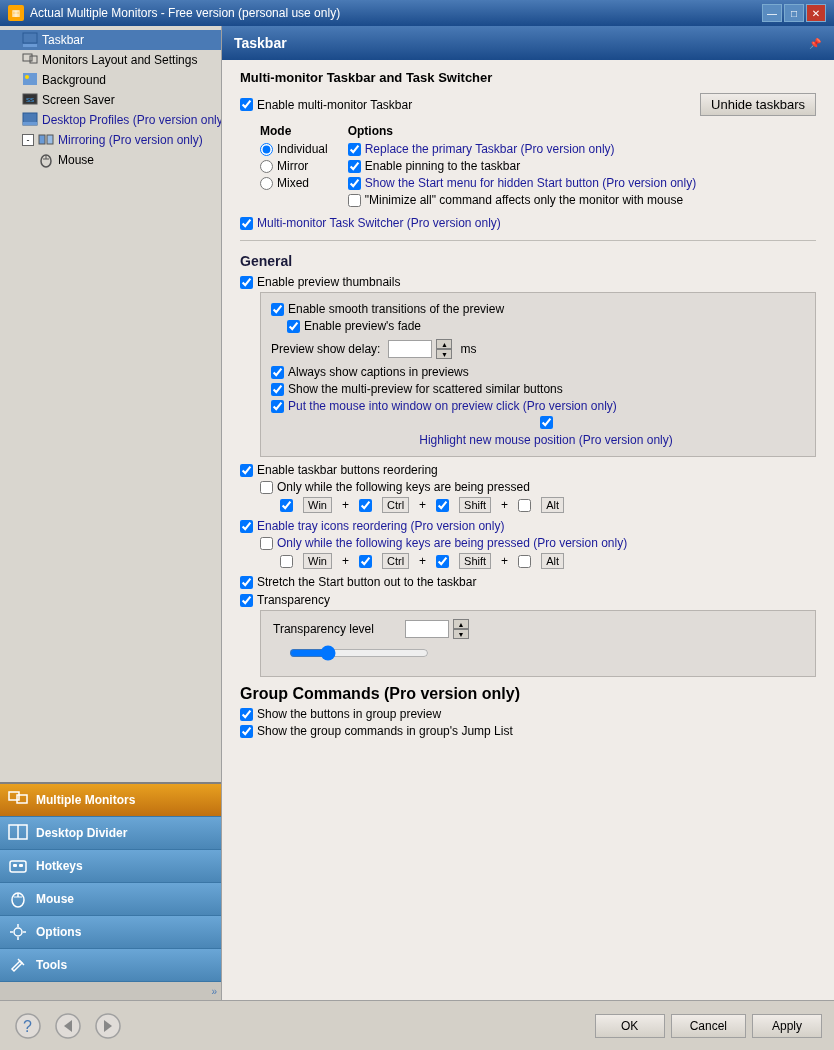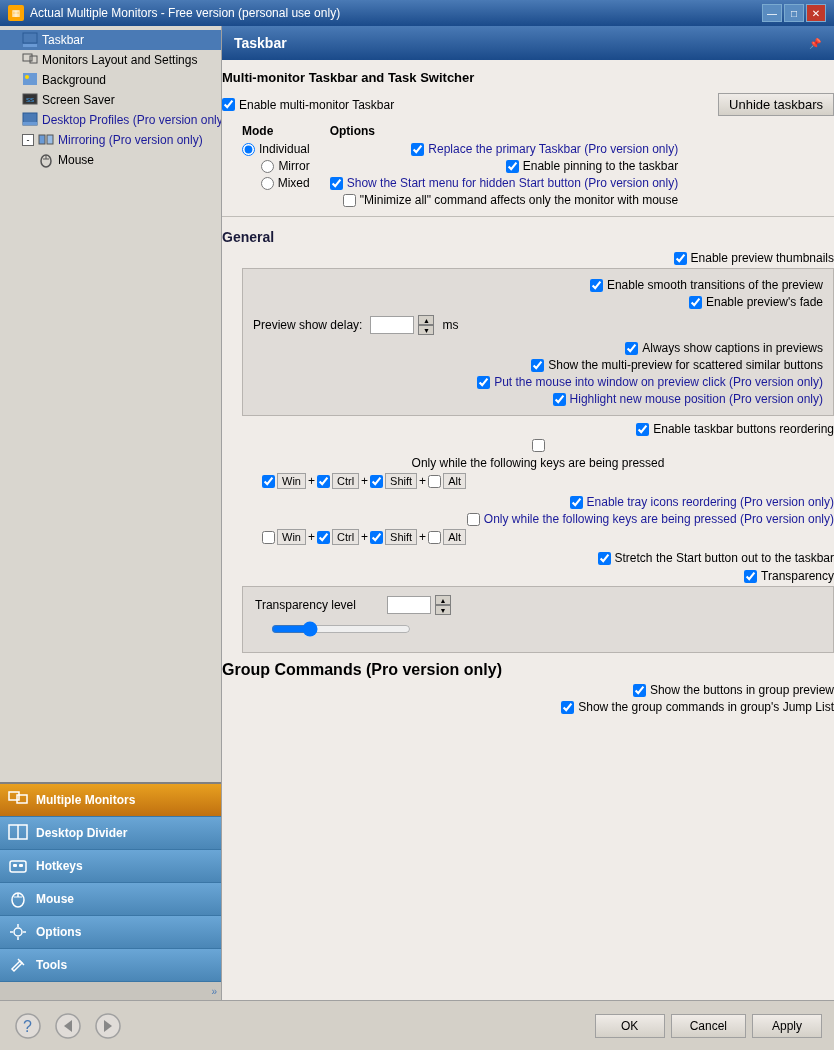--- a/index.html
+++ b/index.html
@@ -81,45 +81,45 @@
       display: flex;
       align-items: center;
       justify-content: space-between;
       height: 34px;
     }
     .header-icon { font-size: 10px; cursor: pointer; }
 
     .content-scroll {
       flex: 1;
       overflow-y: auto;
-      padding: 10px 0;
+      padding: 10px 18px;
       background: #f0ece8;
     }
 
     
     .section-title { font-size: 14px; font-weight: bold; margin: 12px 0 6px 0; color: #1a1a3a; }
 
     
-    .check-row { display: flex; align-items: center; gap: 4px; margin: 3px 0; justify-content: flex-end; }
+    .check-row { display: flex; align-items: center; gap: 4px; margin: 3px 0; }
     .check-row input[type="checkbox"], .check-row input[type="radio"] { margin: 0; }
     .check-label { font-size: 12px; }
     .check-label.pro { color: #1a1a9a; }
 
     
     .spinbox { display: flex; align-items: center; gap: 4px; }
     .spinbox input { width: 44px; border: 1px solid #a0a0a0; padding: 1px 3px; font-size: 12px; text-align: right; background: white; }
     .spin-btns { display: flex; flex-direction: column; }
     .spin-btn { width: 16px; height: 10px; background: #d4d0c8; border: 1px solid #808080; font-size: 7px; display: flex; align-items: center; justify-content: center; cursor: pointer; line-height: 1; }
 
     
     .slider-container { margin: 4px 0 4px 16px; }
     .slider-container input[type="range"] { width: 140px; }
 
     
-    .key-row { display: flex; align-items: center; gap: 2px; margin-left: 20px; }
+    .key-row { display: flex; align-items: center; gap: 10px; margin-left: 20px; }
     .key-box { border: 1px solid #a0a0a0; background: #e8e4e0; padding: 1px 4px; font-size: 11px; }
 
     
     .separator { height: 1px; background: #c0bdb8; margin: 6px 0; }
 
     
     .content-scroll::-webkit-scrollbar { width: 14px; }
     .content-scroll::-webkit-scrollbar-track { background: #c8c5be; }
     .content-scroll::-webkit-scrollbar-thumb { background: #a0a0a0; border: 1px solid #808080; }
 
@@ -372,20 +372,24 @@
             <input type="checkbox" checked="" style="">
             <span class="check-label pro">Show the Start menu for hidden Start button (Pro version only)</span>
           </div>
           <div class="check-row">
             <input type="checkbox" style="">
             <span class="check-label">"Minimize all" command affects only the monitor with mouse</span>
           </div>
         </div>
       </div>
 
+      <div class="check-row" style="margin-bottom:10px;">
+        <input type="checkbox" checked="" style="">
+        <span class="check-label pro">Multi-monitor Task Switcher (Pro version only)</span>
+      </div>
 
       <div class="separator"></div>
 
       <div class="section-title">General</div>
 
       <div class="check-row">
         <input type="checkbox" checked="" style="">
         <span class="check-label">Enable preview thumbnails</span>
       </div>
 
@@ -416,31 +420,31 @@
           <span class="check-label">Always show captions in previews</span>
         </div>
         <div class="check-row">
           <input type="checkbox" checked="" style="">
           <span class="check-label">Show the multi-preview for scattered similar buttons</span>
         </div>
         <div class="check-row">
           <input type="checkbox" checked="" style="">
           <span class="check-label pro">Put the mouse into window on preview click (Pro version only)</span>
         </div>
-        <div class="check-row" style="margin-left:16px;">
+        <div class="check-row" style="margin-left:16px;flex-direction:column;">
           <input type="checkbox" checked="" style="">
           <span class="check-label pro">Highlight new mouse position (Pro version only)</span>
         </div>
       </div>
 
       <div class="check-row" style="margin-top:6px;">
         <input type="checkbox" checked="" style="">
         <span class="check-label">Enable taskbar buttons reordering</span>
       </div>
-      <div class="check-row" style="margin-left:20px;flex-direction:column;">
+      <div class="check-row" style="margin-left:20px;">
         <input type="checkbox" style="">
         <span class="check-label">Only while the following keys are being pressed</span>
       </div>
       <div class="key-row" style="margin-left:40px; margin-top:3px; margin-bottom:6px;">
         <input type="checkbox" checked="" style="">
           <span class="key-box">Win</span>
         <span>+</span>
         <input type="checkbox" checked="" style="">
           <span class="key-box">Ctrl</span>
         <span>+</span>

